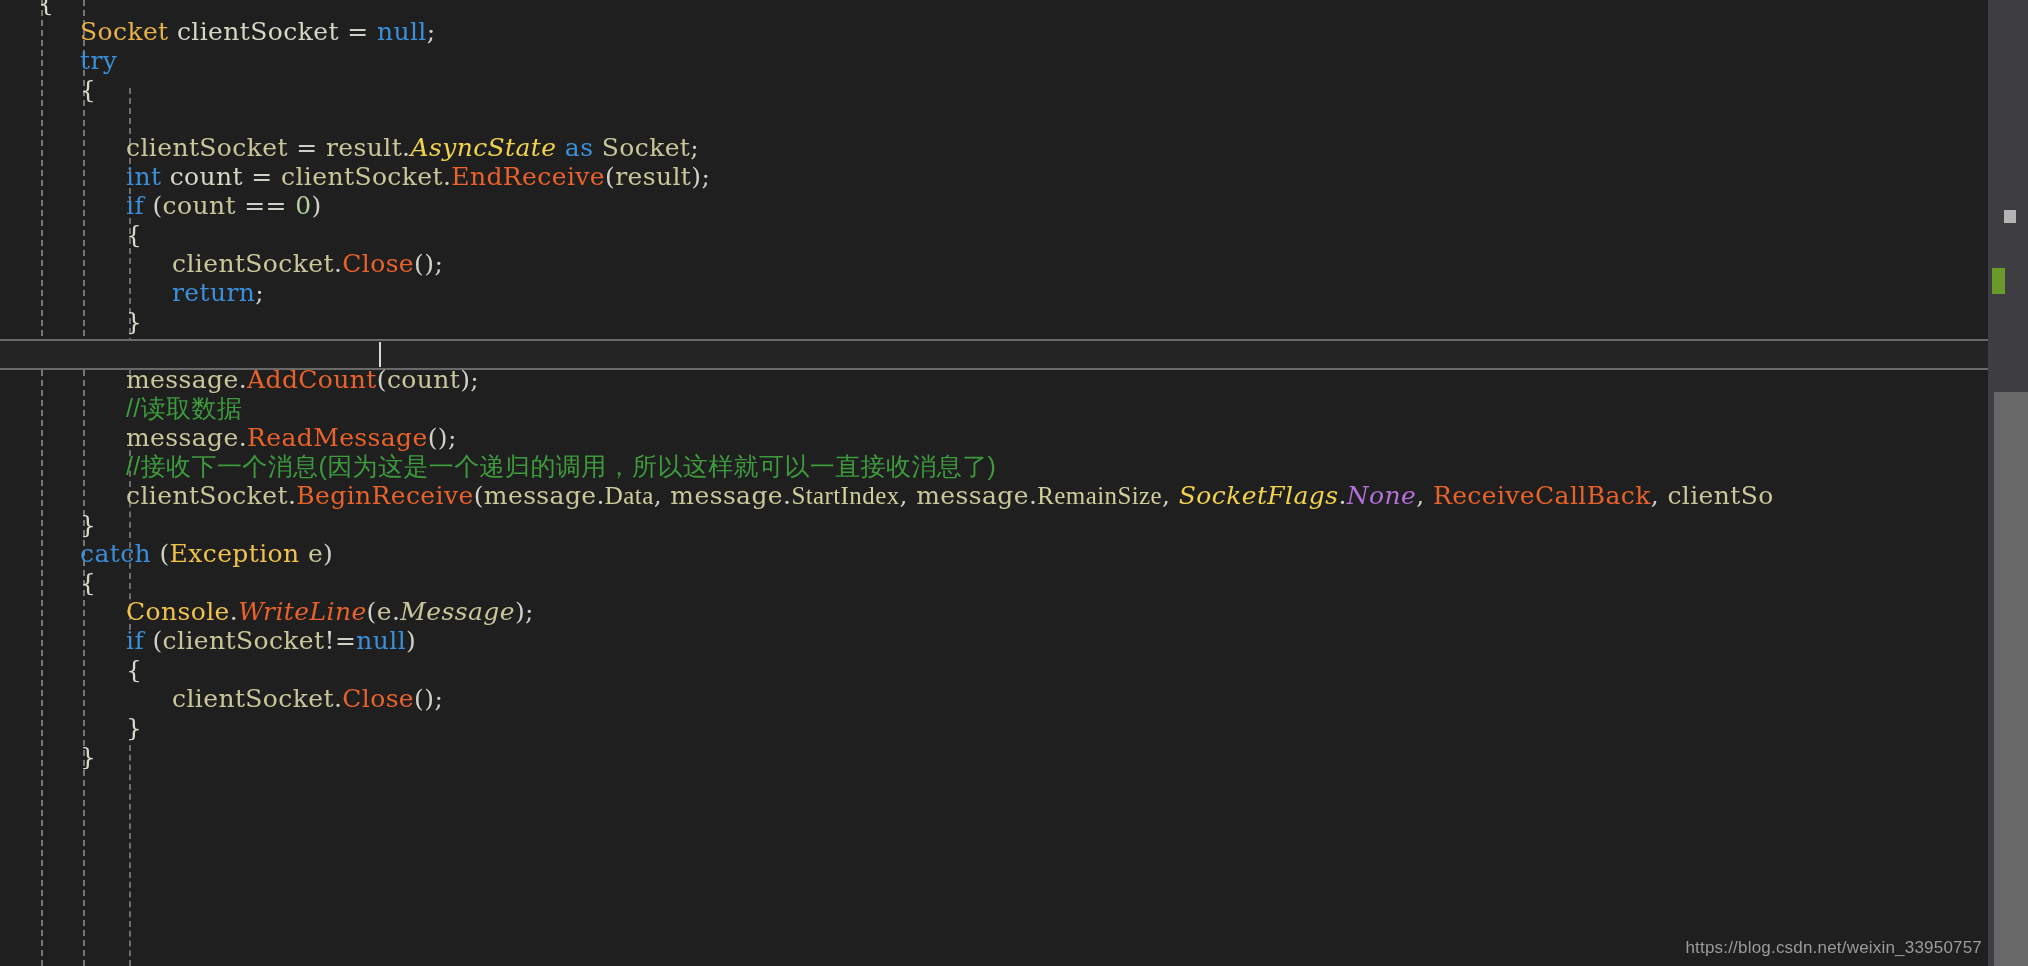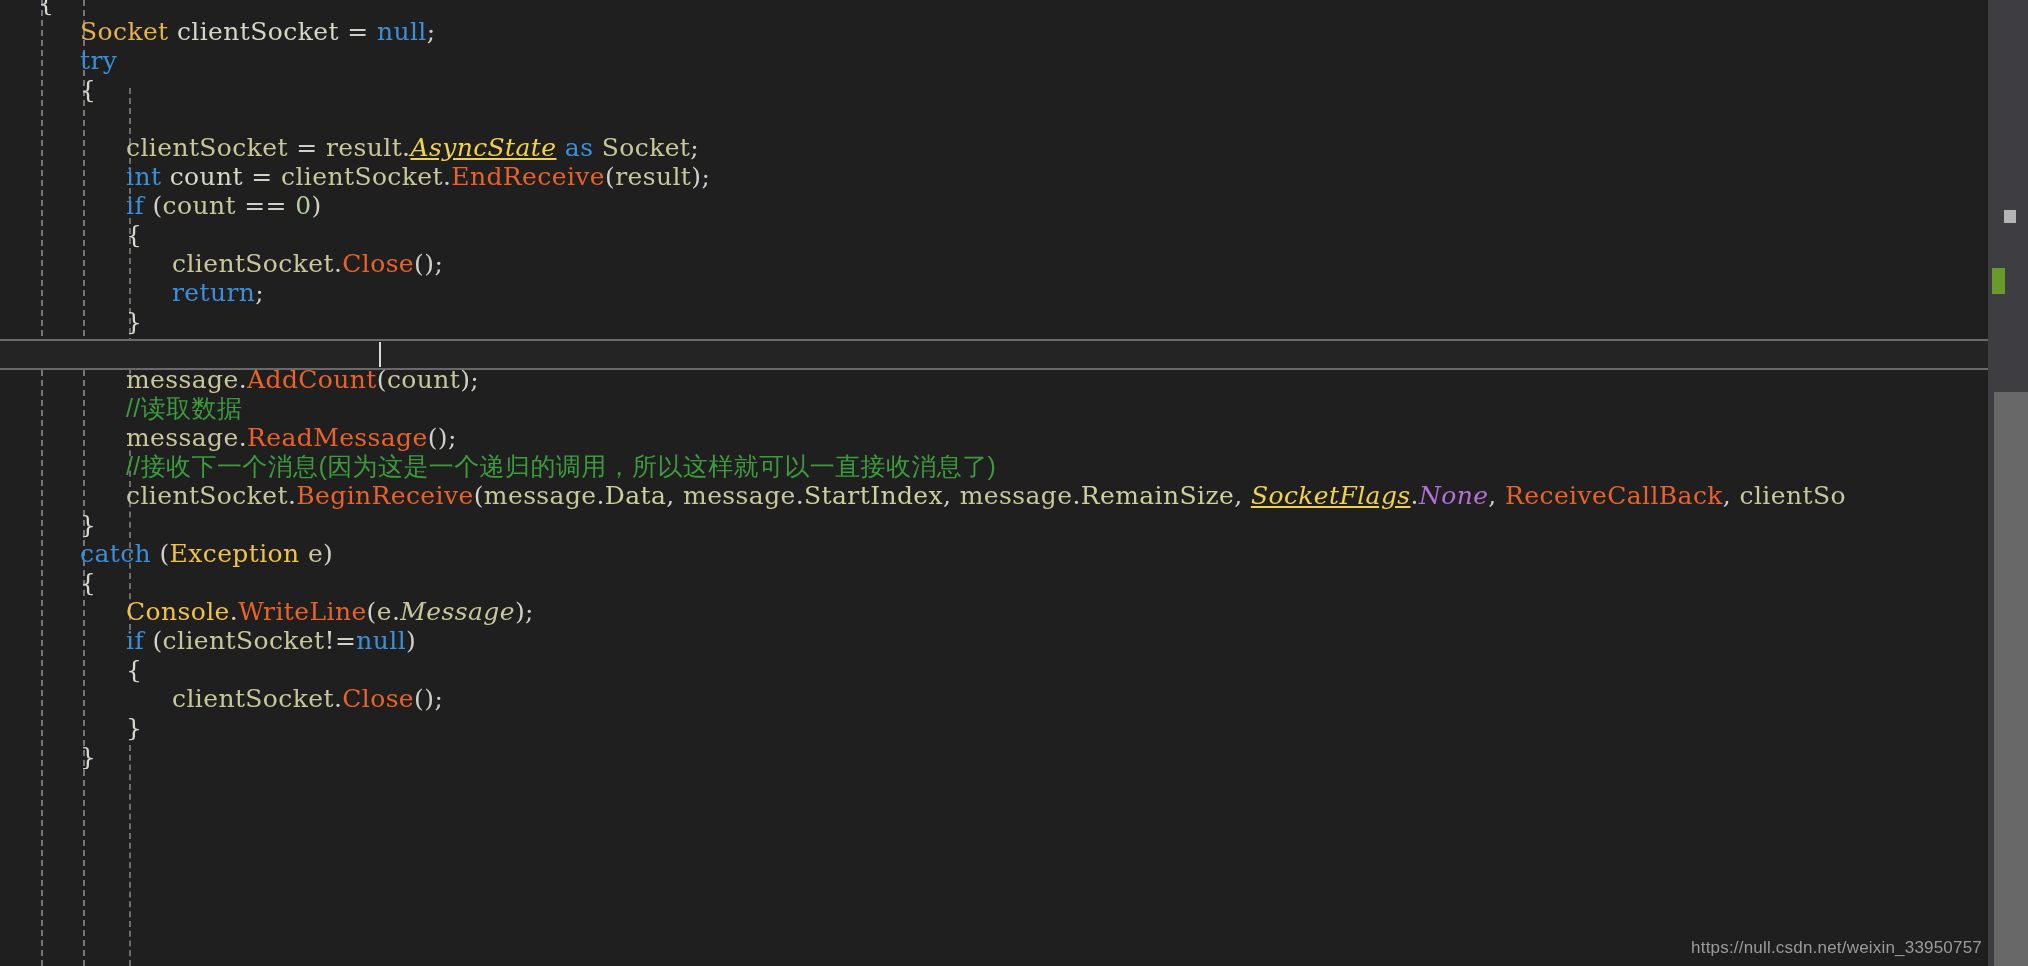--- a/index.html
+++ b/index.html
@@ -72,30 +72,30 @@
     height: 29px;
     white-space: pre;
     position: relative;
   }
 
   
   .t-plain    { color: #d6d6c4; }
   .t-kw       { color: #3b8fd8; }       
   .t-type     { color: #e8b24a; }       
   .t-typei    { color: #f0c24b; }  
-  .t-prop     { color: #f2d24d; font-style: italic; text-decoration: underline; }  
+  .t-prop     { color: #f2d24d; font-style: italic; }  
   .t-method   { color: #e8622a; }       
-  .t-methodi  { color: #e8622a; }  
+  .t-methodi  { color: #e8622a; font-style: italic; }  
   .t-ident    { color: #c9c79a; }
   .t-comment  { color: #3d9a3d; font-style: italic; }
   .t-enum     { color: #b46fd8; font-style: italic; } 
   .t-punct    { color: #d0d0c8; }
   .t-brace    { color: #d8d8cc; }
   .t-num      { color: #b6cf9e; }
-  .t-field    { color: #cfcf9b; }
+  .t-field    { color: #cfcf9b; font-family: Liberation Serif, serif; }
   .t-msgi     { color: #c9c79a; font-style: italic; }
 
   .chinese { font-family: Liberation Sans, sans-serif; font-style: normal; }
 
   
   #caret {
     position: absolute;
     width: 2px;
     background: #d8d8d8;
   }
@@ -154,15 +154,15 @@
   </div>
 
   <div id="vscrollbar">
     <div id="markers-layer">
         <div class="marker " id="marker-info" style="top: 210px; left: 16px;"></div>
         <div class="marker " id="marker-change" style="top: 268px; left: 4px; height: 26px; width: 13px;"></div>
       </div>
     <div id="vscroll-thumb" style="top: 392px; height: 574px;"></div>
   </div>
 
-  <div id="watermark">https://null.csdn.net/weixin_33950757</div>
+  <div id="watermark">https://blog.csdn.net/weixin_33950757</div>
 
 </div>
 
 </body></html>

